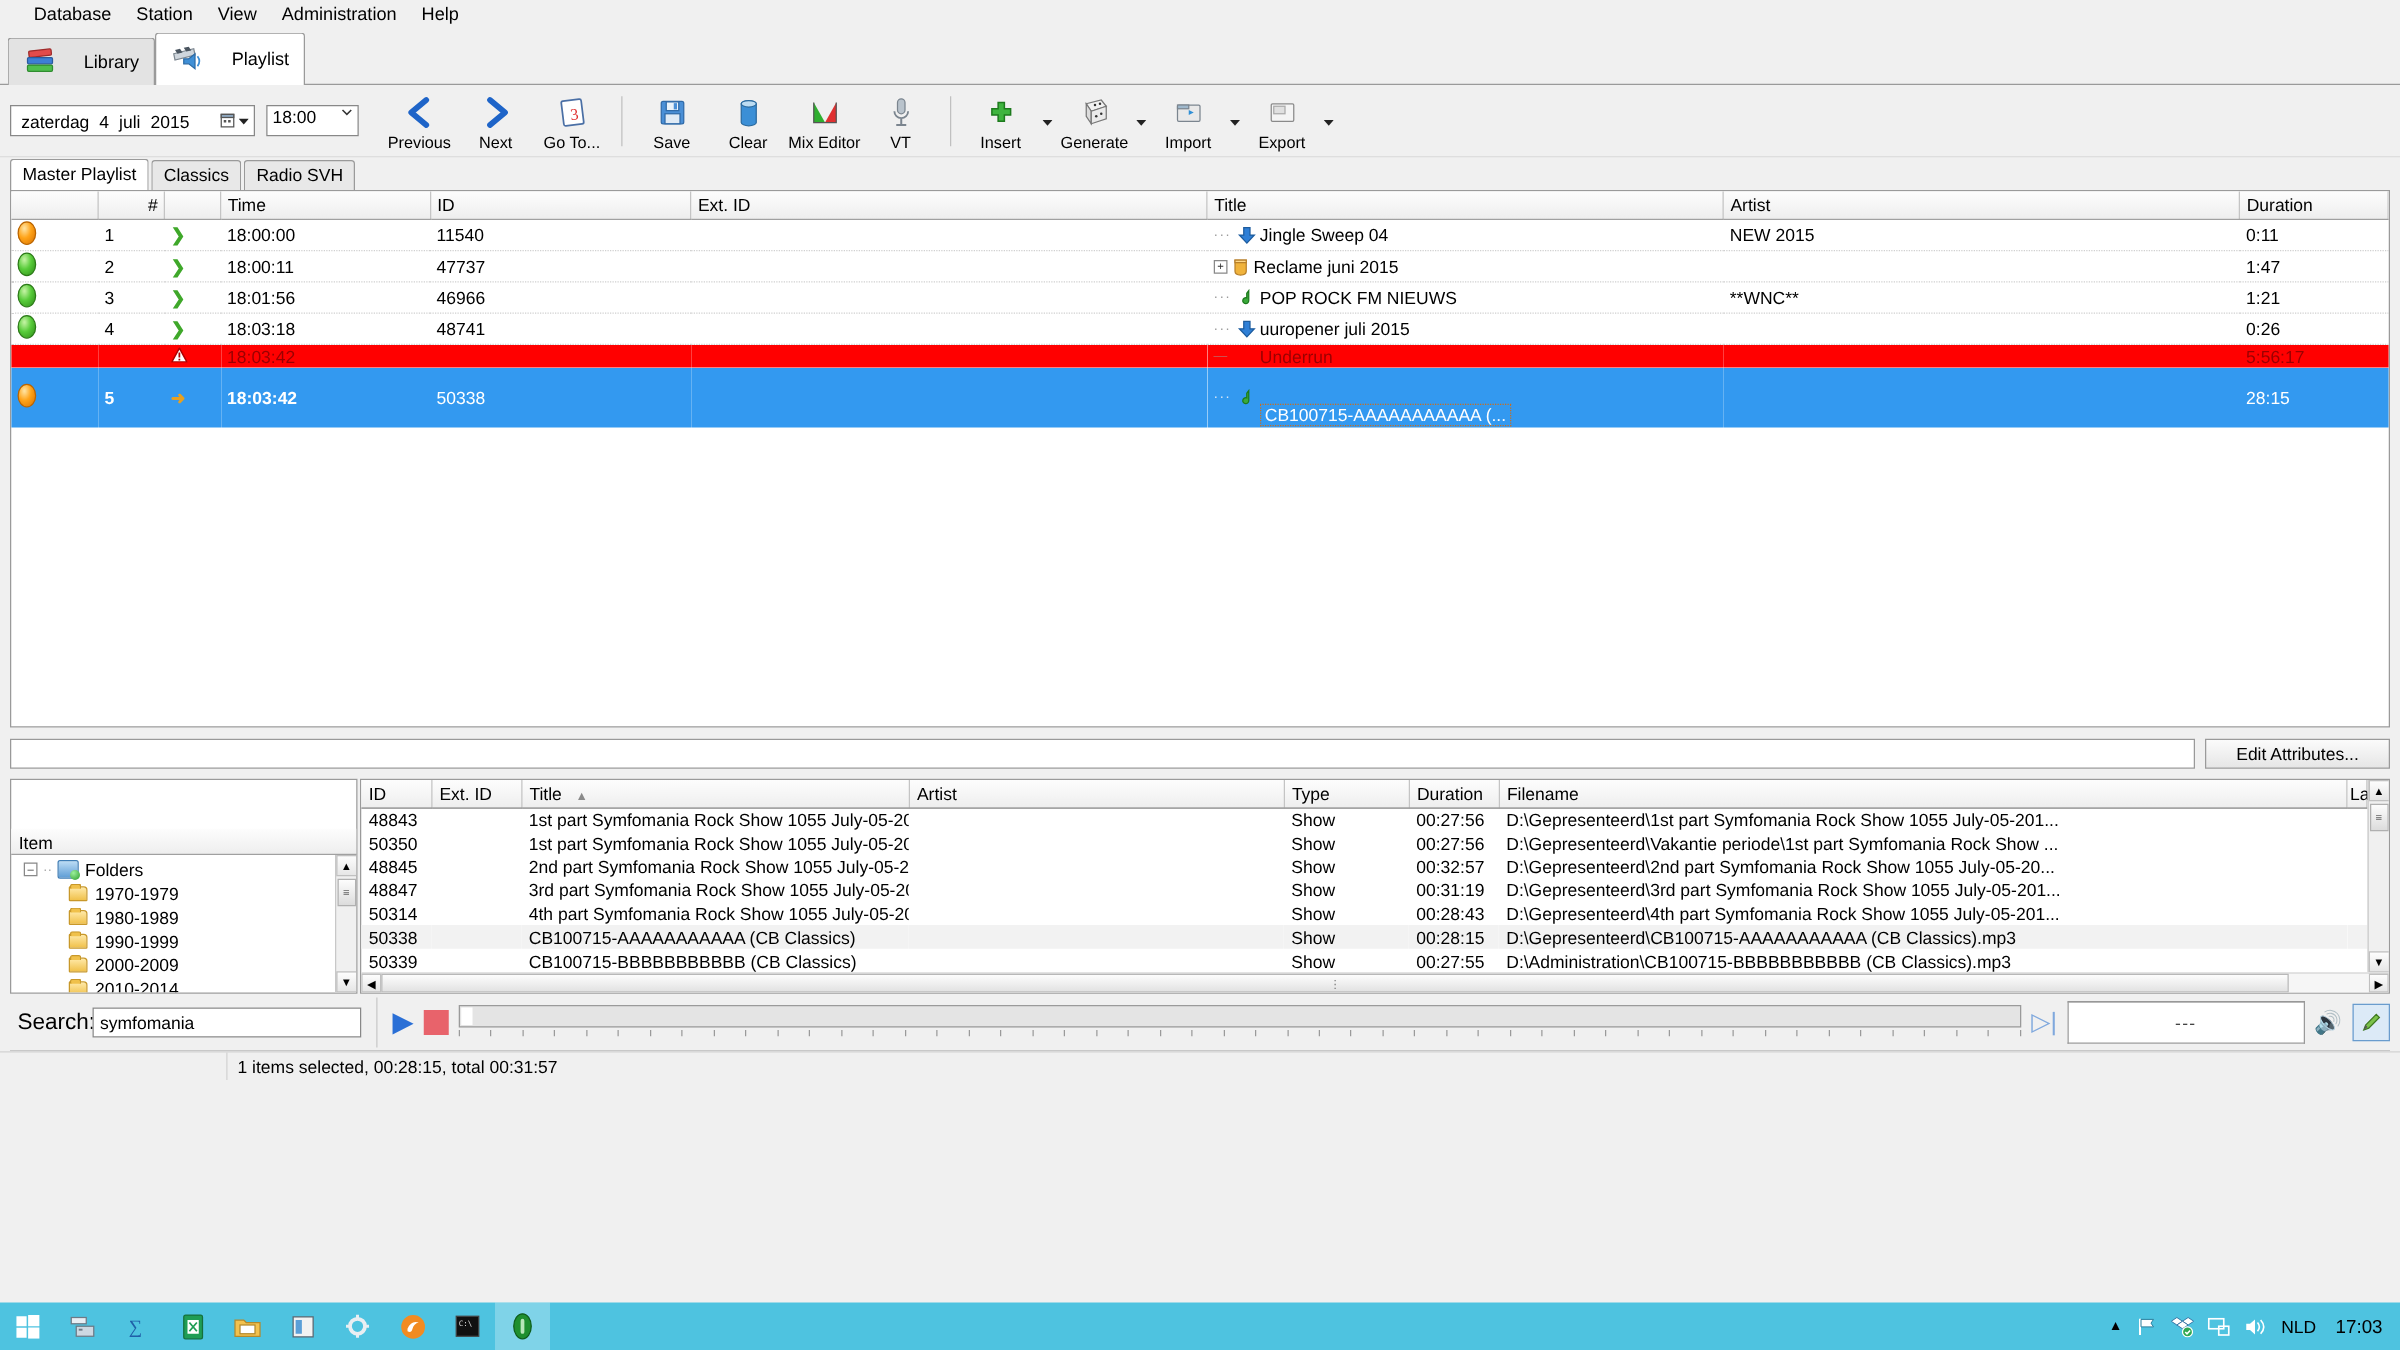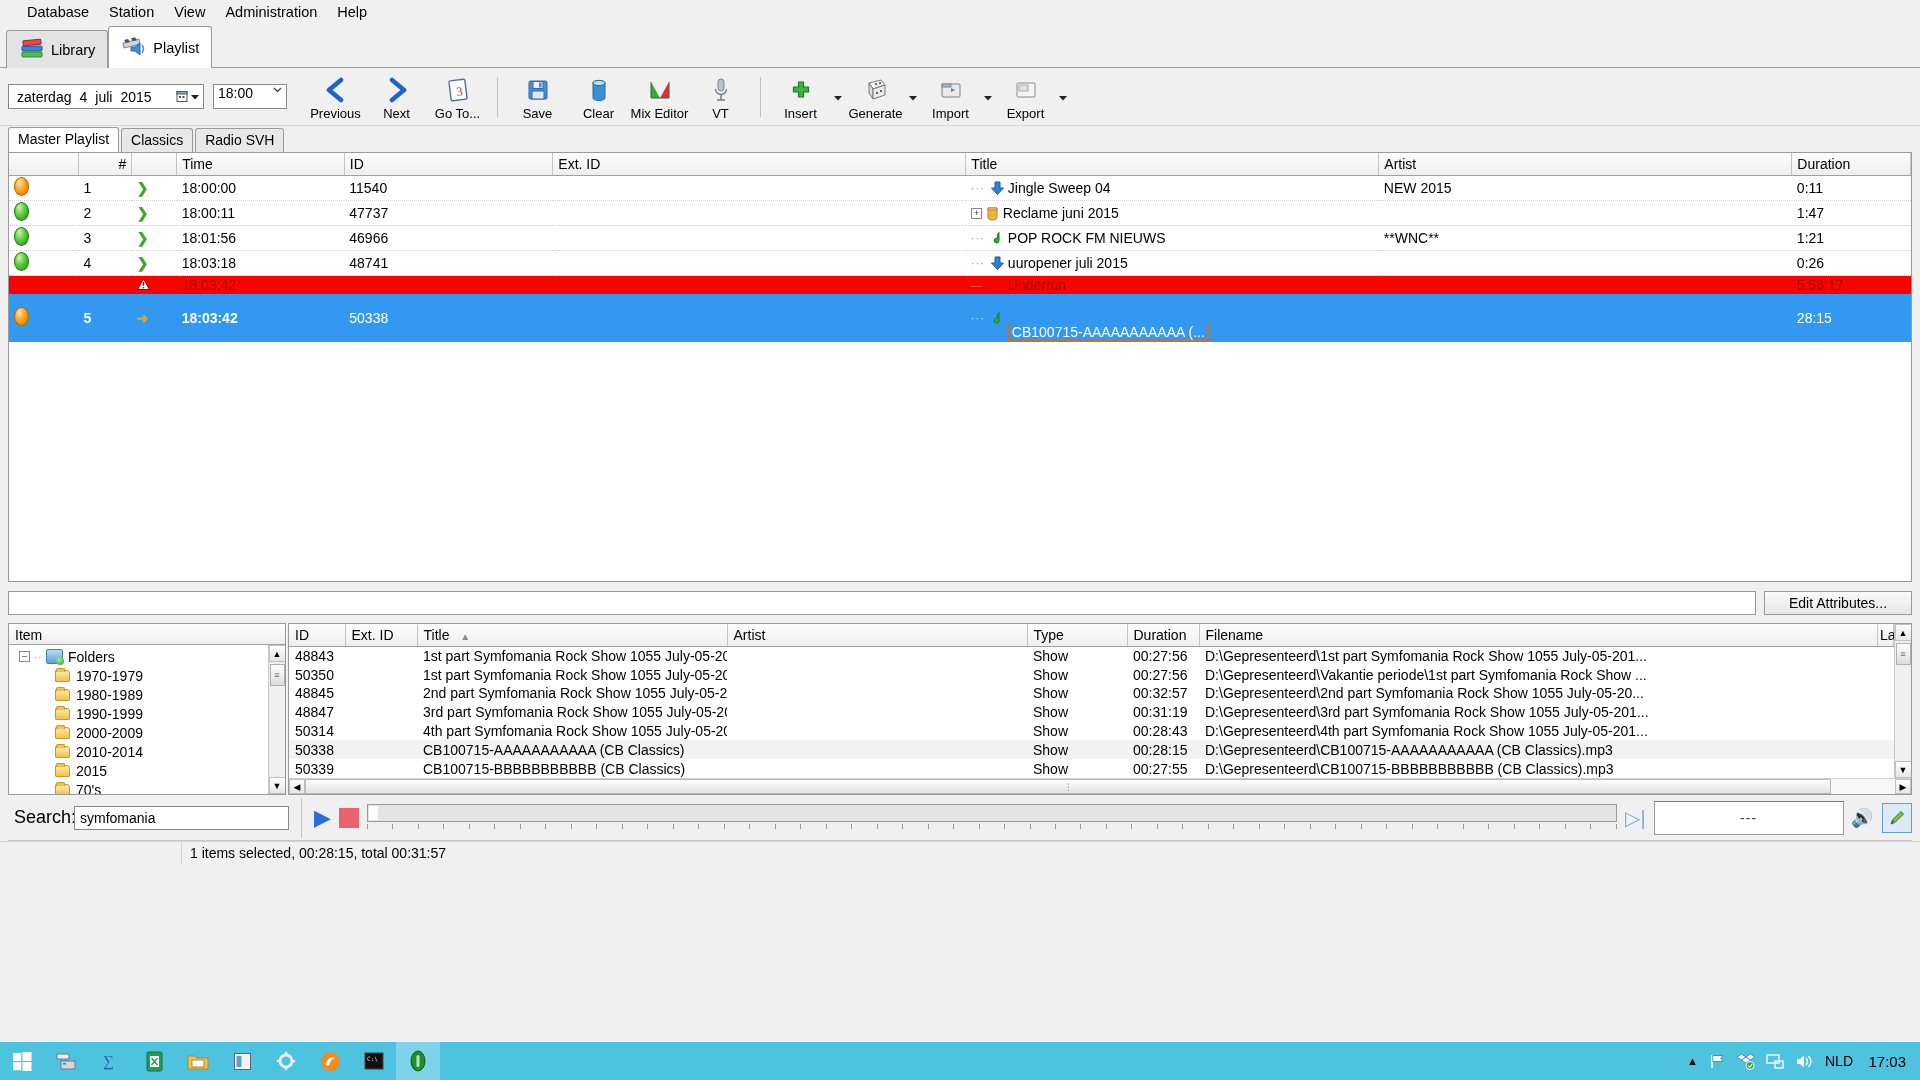--- a/index.html
+++ b/index.html
@@ -46,21 +46,21 @@
   
   .maintabs {
     height: 44px; background: #f0f0f0; display: flex; align-items: flex-end;
     padding-left: 6px; position: relative;
   }
   .maintabs::after {
     content: ""; position: absolute; left: 0; right: 0; bottom: 0;
     height: 1px; background: #9a9a9a;
   }
   .maintab {
-    display: flex; align-items: center; gap: 4px;
+    display: flex; align-items: center; gap: 20px;
     height: 38px; padding: 0 12px;
     border: 1px solid #9a9a9a; border-bottom: none;
     background: #e3e3e3; font-size: 14.5px;
     border-radius: 3px 3px 0 0; position: relative; z-index: 1;
   }
   .maintab.active { background: #fff; height: 42px; z-index: 2; }
   .maintab .tabicon { width: 28px; height: 26px; position: relative; }
 
   
   .toolbar {
@@ -164,21 +164,21 @@
   }
 
   
   .browser { display: flex; margin: 8px 8px 0; gap: 2px; height: 172px; }
   .treepane {
     width: 278px; border: 1px solid #9a9a9a; background: #fff;
     display: flex; flex-direction: column; position: relative;
   }
   .pane-head {
     background: linear-gradient(to bottom,#fdfdfd,#eeeeee);
-    border-bottom: 1px solid #a0a0a0; font-size: 14px; padding: 3px 6px; height: 21px;
+    border-bottom: 1px solid #a0a0a0; font-size: 14px; padding: 3px 6px; height: 21px; margin-top: 39px;
   }
   .treebody { flex: 1; overflow: hidden; position: relative; padding-top: 2px; }
   .trow { display: flex; align-items: center; height: 19px; font-size: 14px; padding-left: 18px; }
   .trow .guide { width: 16px; color: #aaa; font-size: 11px; text-align: center; }
   .folder {
     width: 15px; height: 12px; flex: none; margin-right: 6px;
     background: linear-gradient(to bottom,#ffe9a8,#f0c14b);
     border: 1px solid #c8982a; border-radius: 1px 3px 1px 1px; position: relative;
   }
   .folder::before {
@@ -803,21 +803,21 @@
               <td>D:\Gepresenteerd\CB100715-AAAAAAAAAAA (CB Classics).mp3</td>
               <td></td>
             </tr>
             <tr>
               <td>50339</td>
               <td></td>
               <td>CB100715-BBBBBBBBBBB (CB Classics)</td>
               <td></td>
               <td>Show</td>
               <td>00:27:55</td>
-              <td>D:\Gepresenteerd\CB100715-BBBBBBBBBBB (CB Classics).mp3</td>
+              <td>D:\Administration\CB100715-BBBBBBBBBBB (CB Classics).mp3</td>
               <td></td>
             </tr>
           </tbody>
         </table>
         <div class="vscroll">
           <div class="sbbtn">▲</div>
           <div class="sbthumb">≡</div>
           <div style="flex:1"></div>
           <div class="sbbtn">▼</div>
         </div>

